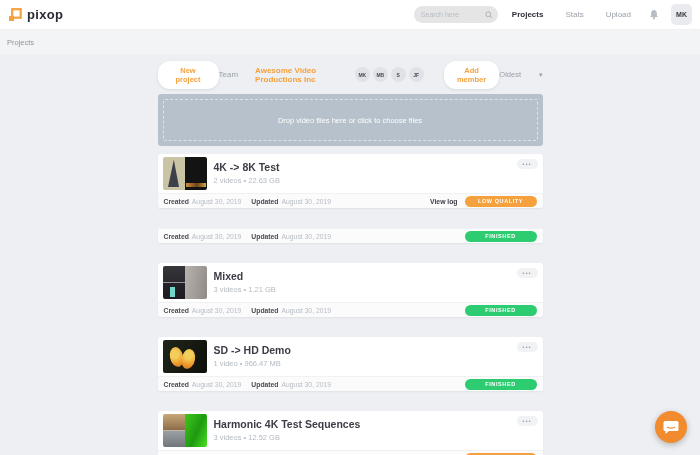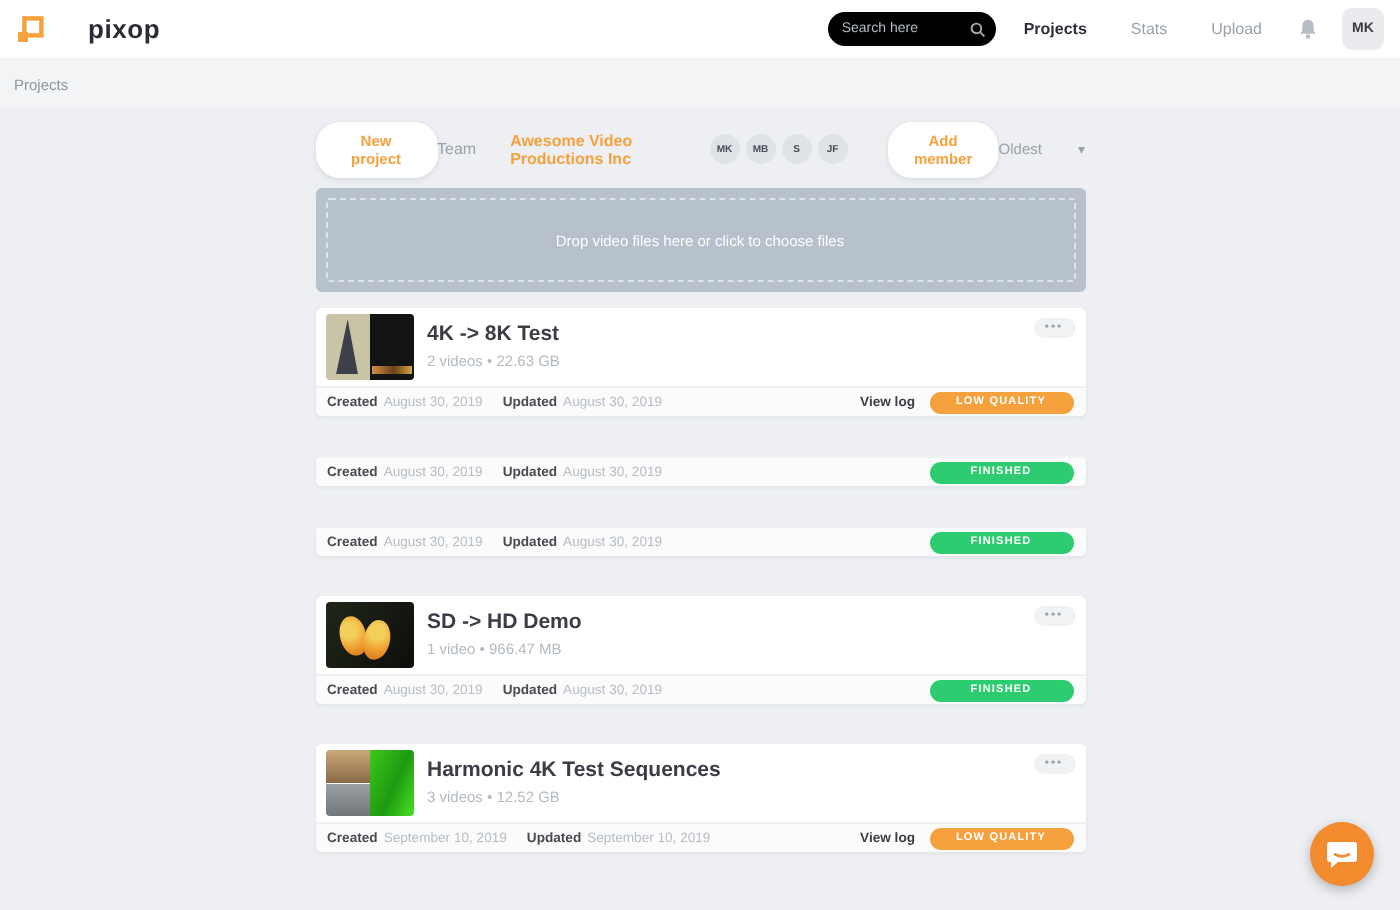--- a/index.html
+++ b/index.html
@@ -10,25 +10,25 @@
     color: #3c3c46;
     position: relative;
   }
   :root { --accent:#f5a13d; --success:#2ecc71; }
 
   
   .header {
     height: 30px; background: #fff; display:flex; align-items:center;
     padding: 0 8px; border-bottom: 1px solid #f1f1f3;
   }
-  .logo { display:flex; align-items:center; gap:22px; }
+  .logo { display:flex; align-items:center; gap:5px; }
   .logo svg { display:block; }
   .logo-text { font-size: 13px; font-weight: bold; color:#2b2b35; letter-spacing:.3px; }
   .search-box {
-    margin-left:auto; width:84px; height:17px; background:#000000;
+    margin-left:auto; width:84px; height:17px; background:#e5e5e5;
     border-radius:9px; display:flex; align-items:center; padding:0 7px; gap:4px;
   }
   .search-box input {
     border:none; background:transparent; outline:none; width:60px;
     font-size:7px; color:#6c737b; font-family:inherit;
   }
   .search-box input::placeholder { color:#b6bcc3; }
   .search-icon { color:#a7adb5; flex:none; }
   .nav { display:flex; align-items:center; margin-left:14px; gap:22px; }
   .nav-item { font-size:8px; color:#9aa1a9; cursor:pointer; text-decoration:none; }
@@ -237,20 +237,28 @@
       <span class="meta-label">Updated</span>
       <span class="meta-date">August 30, 2019</span>
       <span class="footer-right">
 
         <span class="badge" style="background: rgb(46, 204, 113);">FINISHED</span>
       </span>
     </div>
   </div>
 
   <div class="card">
+    <div class="card-main">
+      <div class="thumb thumb-2"></div>
+      <div class="card-text">
+        <div class="card-title">Mixed</div>
+        <div class="card-meta">3 videos • 1.21 GB</div>
+      </div>
+      <button class="menu-btn">•••</button>
+    </div>
     <div class="card-footer">
       <span class="meta-label">Created</span>
       <span class="meta-date">August 30, 2019</span>
       <span class="meta-sep"></span>
       <span class="meta-label">Updated</span>
       <span class="meta-date">August 30, 2019</span>
       <span class="footer-right">
 
         <span class="badge" style="background: rgb(46, 204, 113);">FINISHED</span>
       </span>

